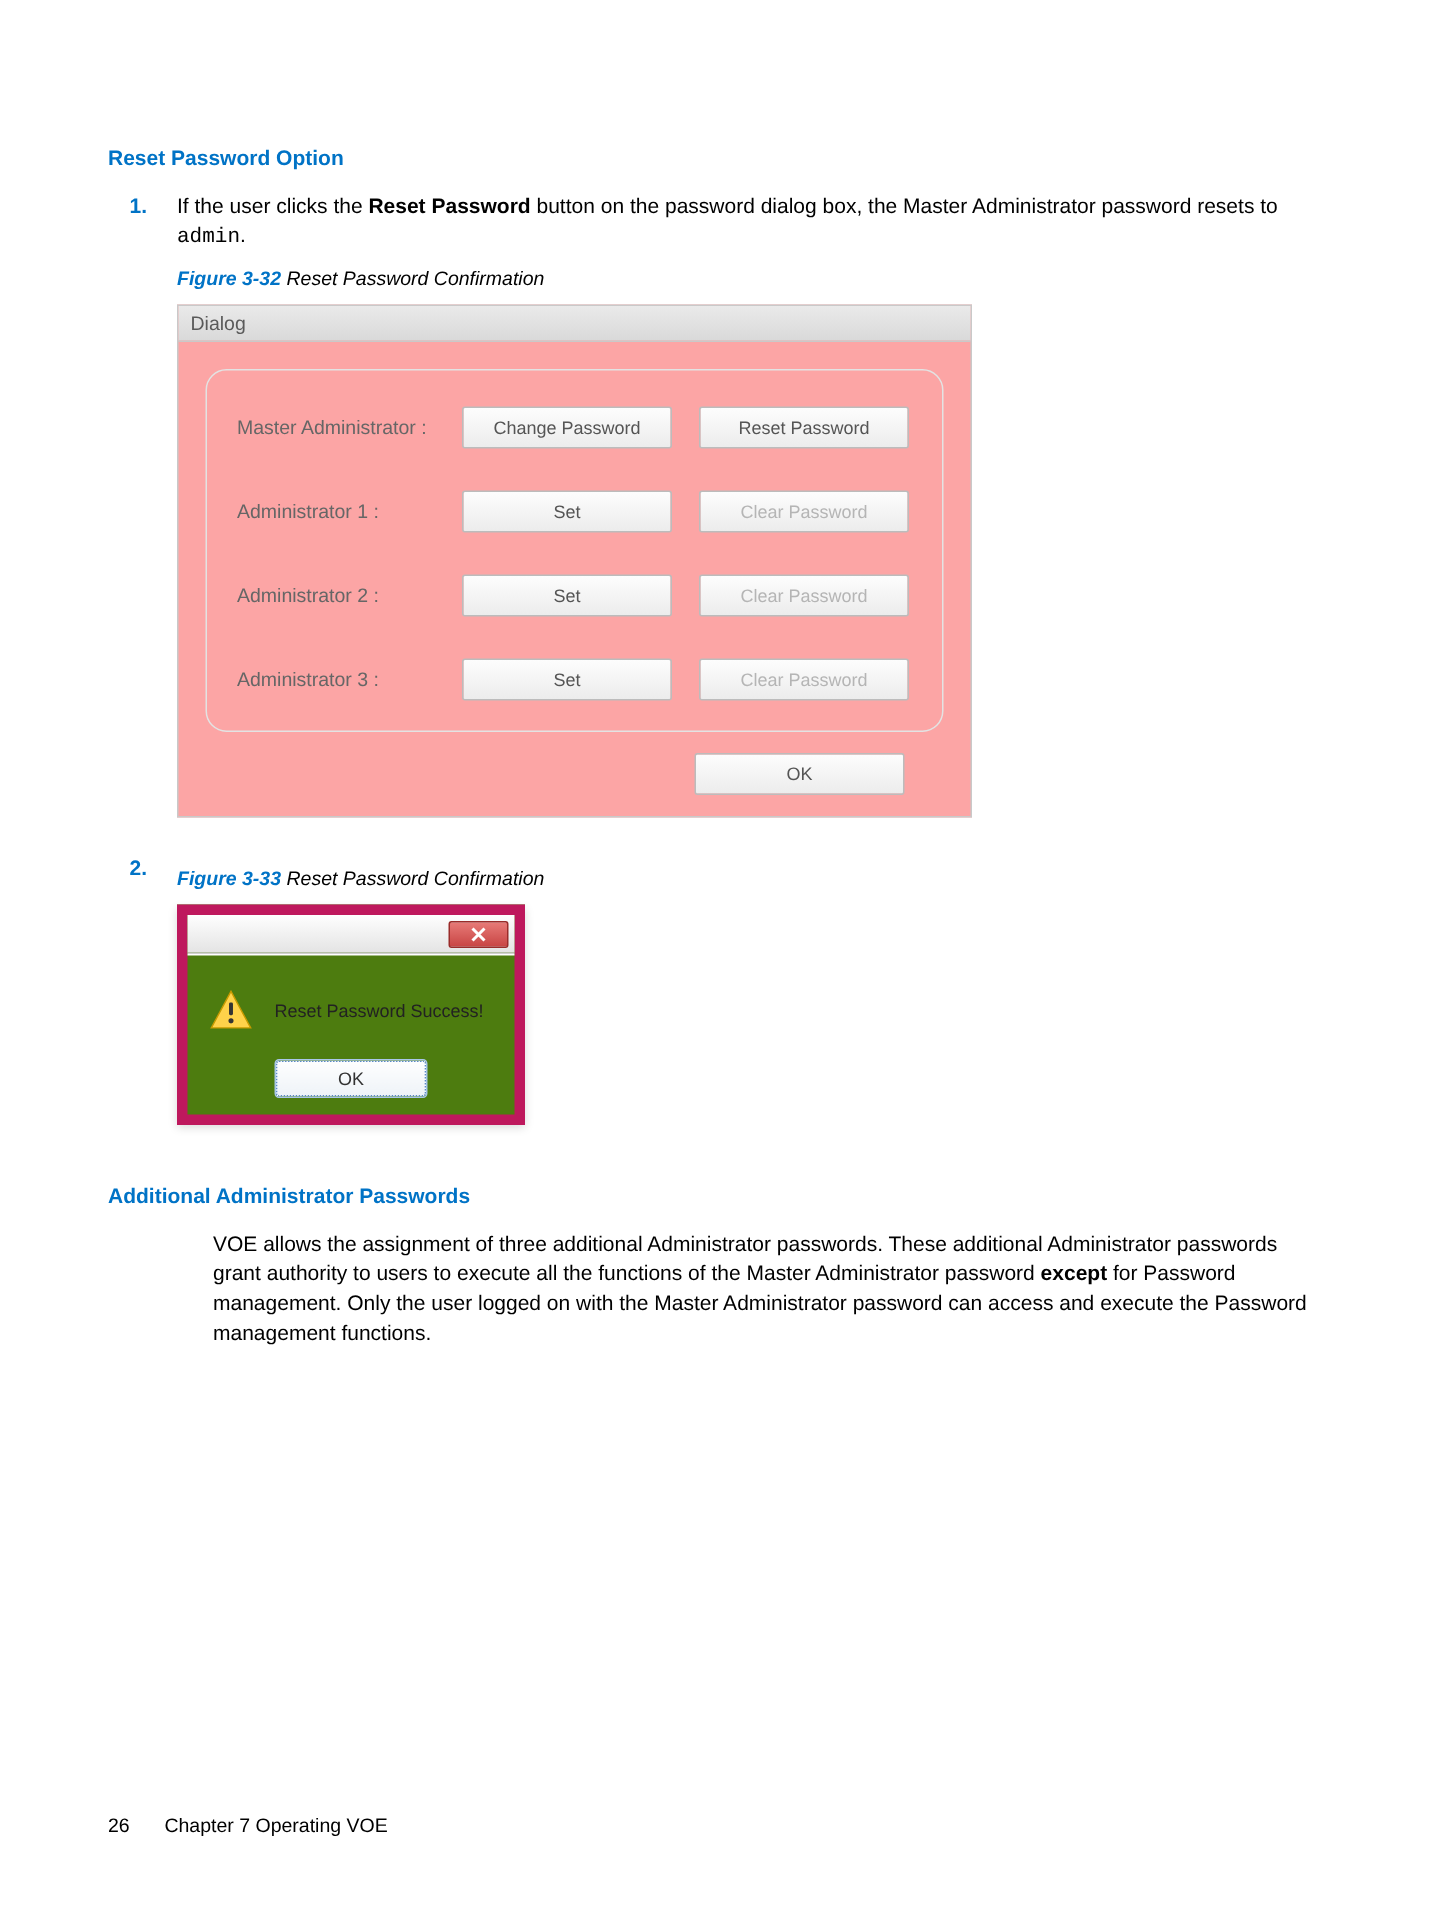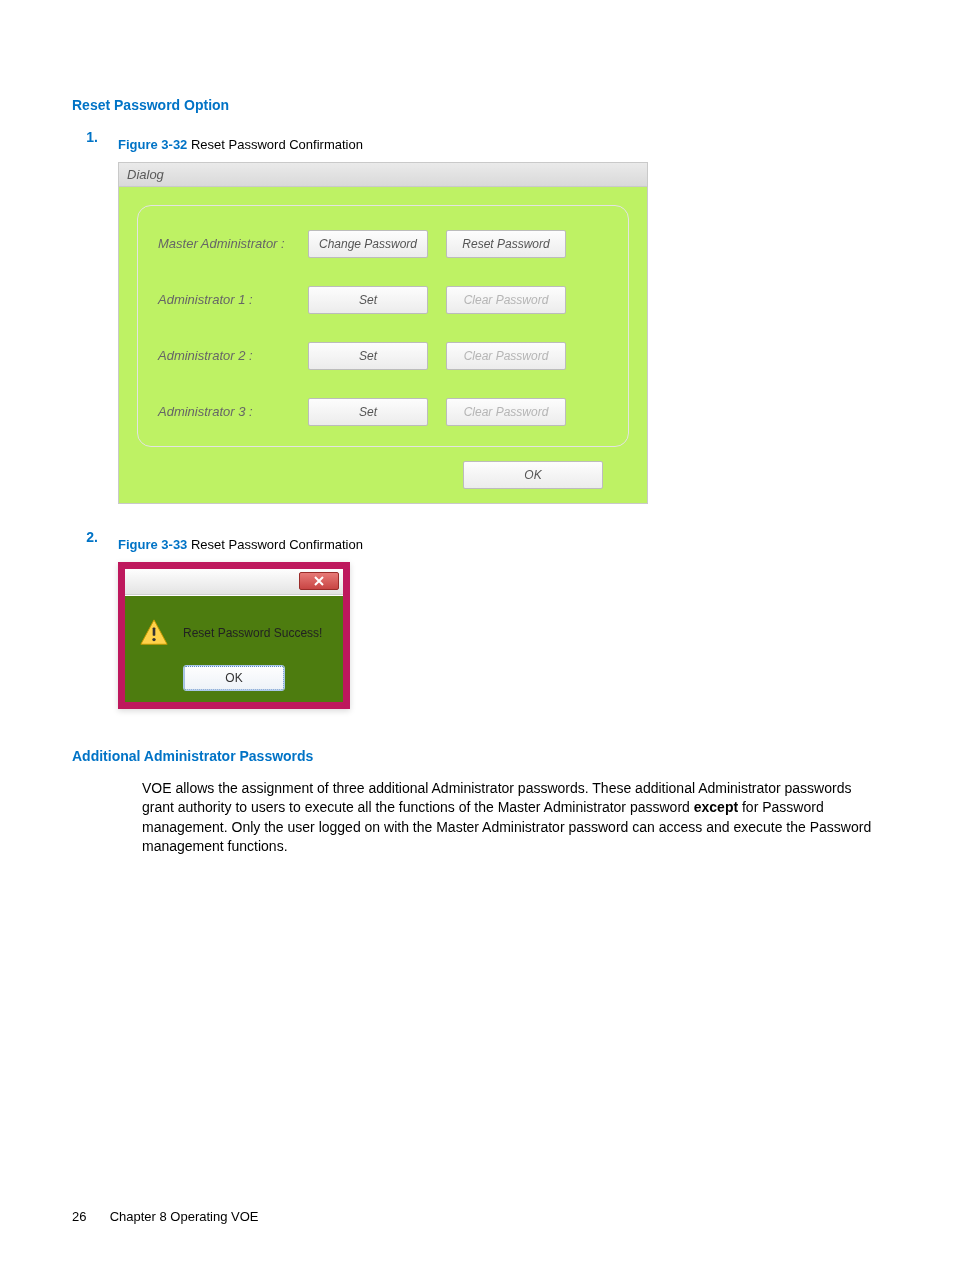--- a/index.html
+++ b/index.html
@@ -40,30 +40,30 @@
     text-align: right;
     padding-right: 20px;
   }
   .li-body { flex: 1; }
   .li-body .para { margin: 0 0 8px 0; }
   .bold { font-weight: bold; }
   .mono { font-family: "Courier New", monospace; }
   .fig-caption {
     font-size: 13px;
     margin: 8px 0 8px 0;
+    font-style: italic;
   }
   .fig-caption .fignum { color: #0073c6; font-weight: bold; }
   .dialog1 {
     width: 530px;
     border: 1px solid #c9c9c9;
-    background: #bef264;
+    background: #fca5a5;
     margin: 4px 12px 18px 0;
     font-family: Arial, sans-serif;
     color: #555;
-    font-style: italic;
   }
   .dialog1-title {
     background: linear-gradient(#eaeaea, #d9d9d9);
     color: #5a5a5a;
     height: 24px;
     line-height: 24px;
     padding: 0 8px;
     font-size: 13px;
     border-bottom: 1px solid #c9c9c9;
   }
@@ -76,21 +76,21 @@
     padding: 10px 12px 6px 20px;
     margin-bottom: 14px;
   }
   .drow {
     display: flex;
     align-items: center;
     height: 56px;
   }
   .drow .lbl { flex: 0 0 150px; font-size: 13px; color:#666; }
   .dbtn {
-    width: 120px;
+    width: 140px;
     height: 28px;
     line-height: 26px;
     text-align: center;
     border: 1px solid #bcbcbc;
     background: linear-gradient(#fdfdfd, #ececec);
     font-size: 12px;
     color: #555;
     border-radius: 2px;
     margin-right: 18px;
   }
@@ -171,20 +171,23 @@
 
 <div class="page">
 
   <div class="blue-heading">Reset Password Option</div>
 
   <div class="ordered">
 
     <div class="li">
       <div class="li-num">1.</div>
       <div class="li-body">
+        <p class="para">
+          <span>If the user clicks the </span><span class="bold">Reset Password</span><span> button on the password dialog box, the Master Administrator password resets to </span><span class="mono">admin</span><span>.</span>
+        </p>
         <div class="fig-caption">
           <span class="fignum">Figure 3-32</span><span>  Reset Password Confirmation</span>
         </div>
 
         <div class="dialog1">
           <div class="dialog1-title">Dialog</div>
           <div class="dialog1-inner">
             <div class="dialog1-panel">
               <div class="drow">
                 <div class="lbl">Master Administrator :</div>
@@ -250,16 +253,16 @@
 
   <div class="blue-heading">Additional Administrator Passwords</div>
 
   <p class="body-para">
     <span>VOE allows the assignment of three additional Administrator passwords. These additional Administrator passwords grant authority to users to execute all the functions of the Master Administrator password </span><span class="bold">except</span><span> for Password management. Only the user logged on with the Master Administrator password can access and execute the Password management functions.</span>
   </p>
 
 
   <div class="footer">
     <span class="pnum">26</span>
-    <span>Chapter 8   Operating VOE</span>
+    <span>Chapter 7   Operating VOE</span>
   </div>
 
 </div>
 
 </body></html>

